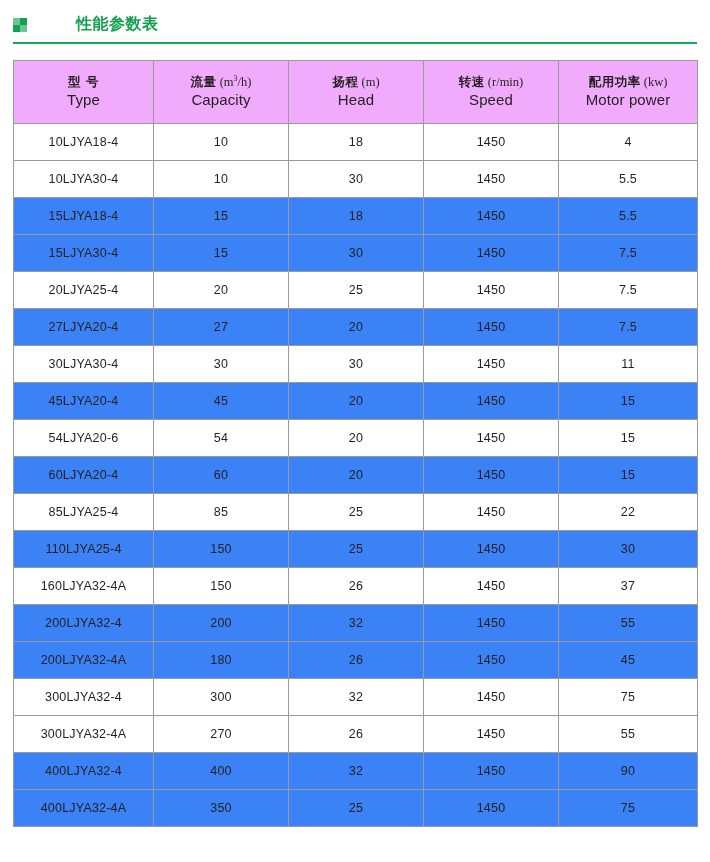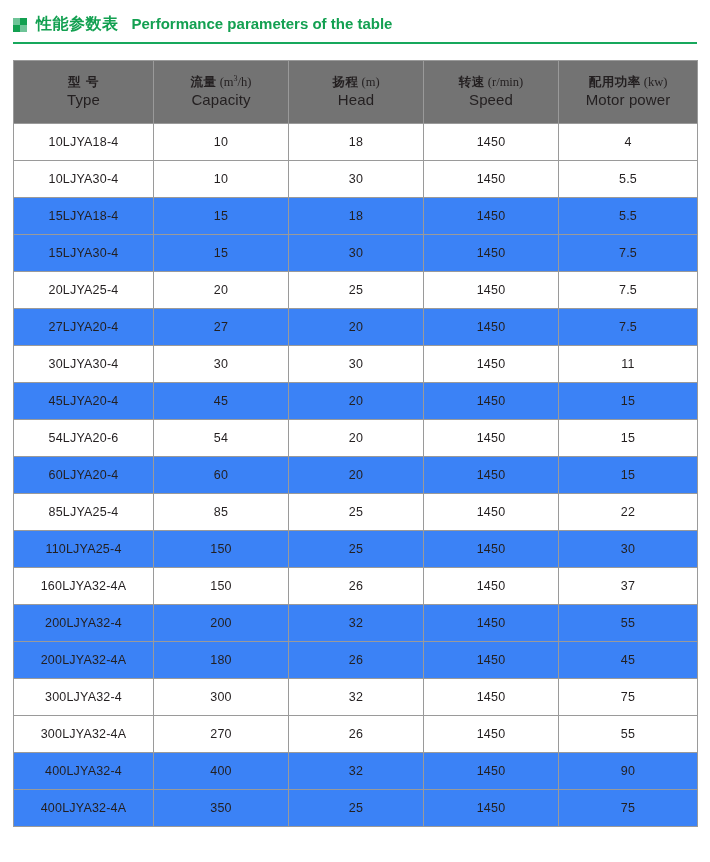--- a/index.html
+++ b/index.html
@@ -21,20 +21,21 @@
     padding: 0 13px;
     height: 47px;
     box-sizing: border-box;
   }
   .header-row {
     display: flex;
     align-items: center;
     height: 38px;
     padding-top: 9px;
     box-sizing: border-box;
+    gap: 40px;
   }
   .grid-icon {
     width: 14px;
     height: 14px;
     display: block;
     flex: 0 0 auto;
     margin-right: 9px;
     position: relative;
     top: 1px;
   }
@@ -93,21 +94,21 @@
 
   table.spec-table th,
   table.spec-table td {
     border: 1px solid #9a9a9a;
     text-align: center;
     vertical-align: middle;
     padding: 0;
   }
 
   thead th {
-    background: #737373;
+    background: #f0abfc;
     height: 62px;
     font-weight: normal;
   }
   .hd-cn {
     font-family: "DejaVu Sans", "Liberation Sans", sans-serif;
     font-size: 12.5px;
     font-weight: bold;
     color: #231f20;
     line-height: 1.25;
     letter-spacing: 0.5px;
@@ -146,21 +147,20 @@
 
 <div class="section-header">
   <div class="header-row">
     <span class="grid-icon">
       <span class="q q1"></span>
         <span class="q q2"></span>
         <span class="q q3"></span>
         <span class="q q4"></span>
     </span>
     <span class="title-cn">性能参数表</span>
-    <span class="title-en">Performance parameters of the table</span>
   </div>
   <div class="header-rule"></div>
 </div>
 
 <div class="table-wrap">
   <table class="spec-table">
     <colgroup>
       <col class="c0">
         <col class="c1">
         <col class="c2">

